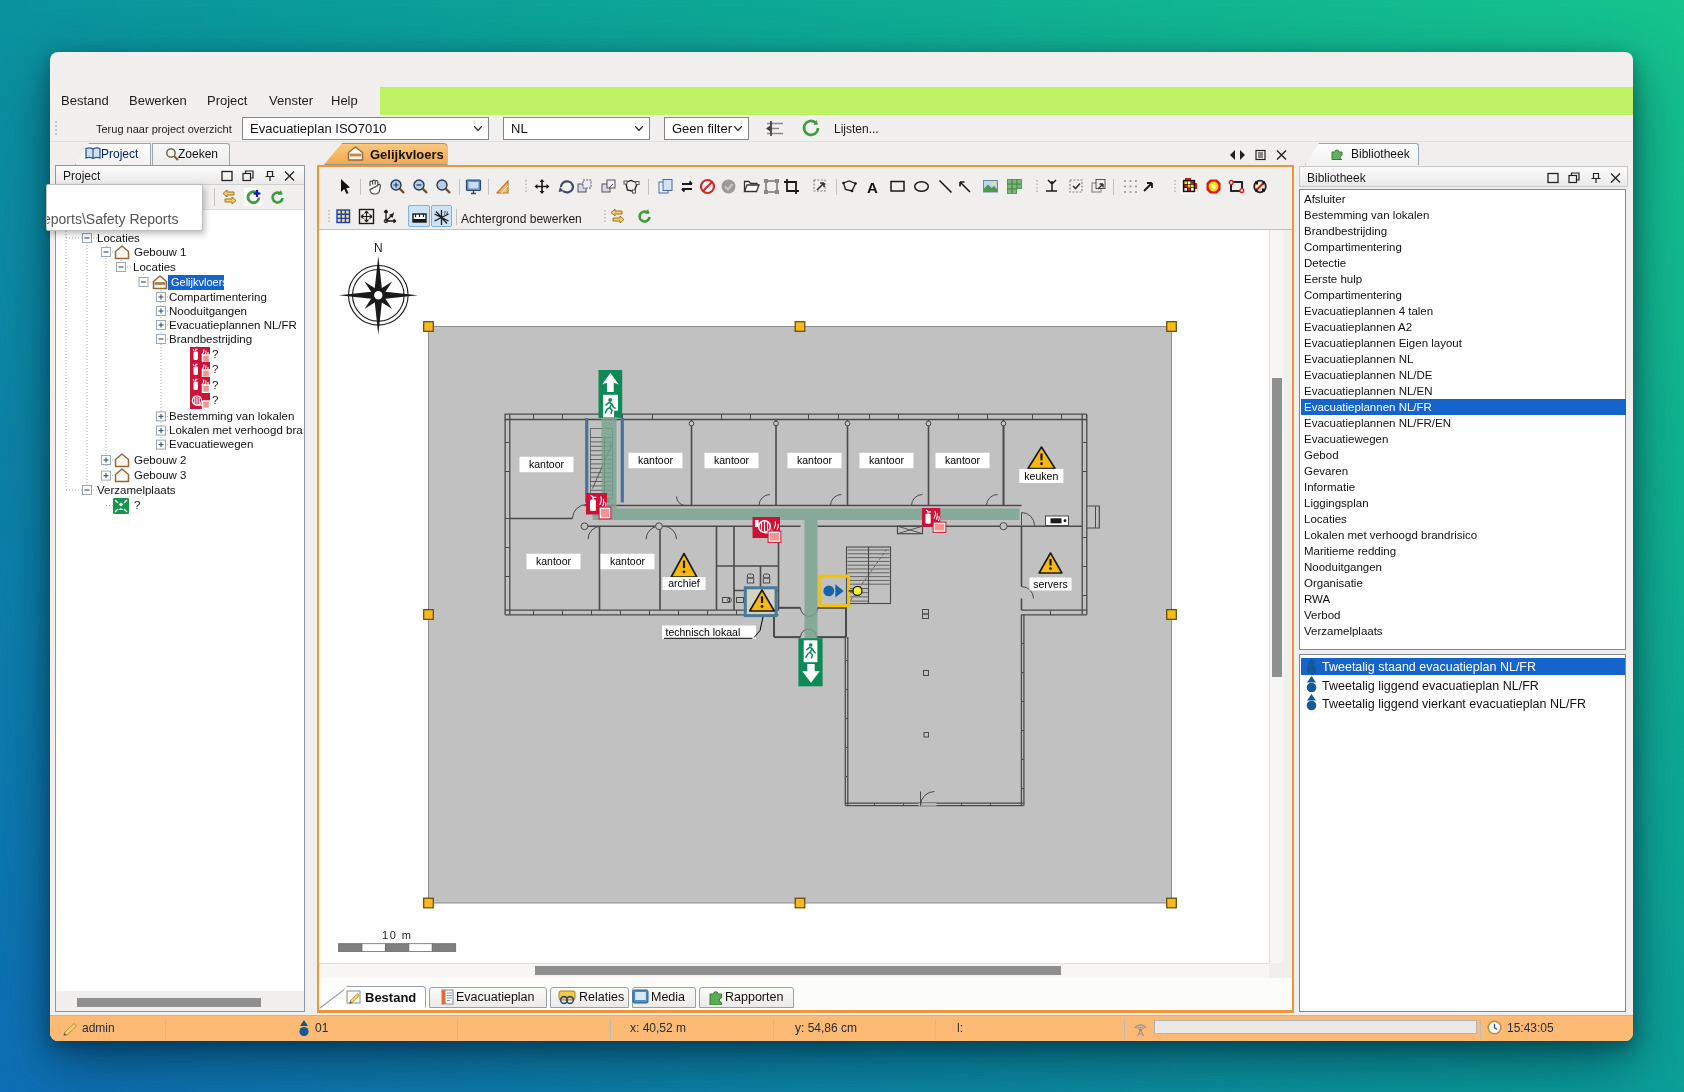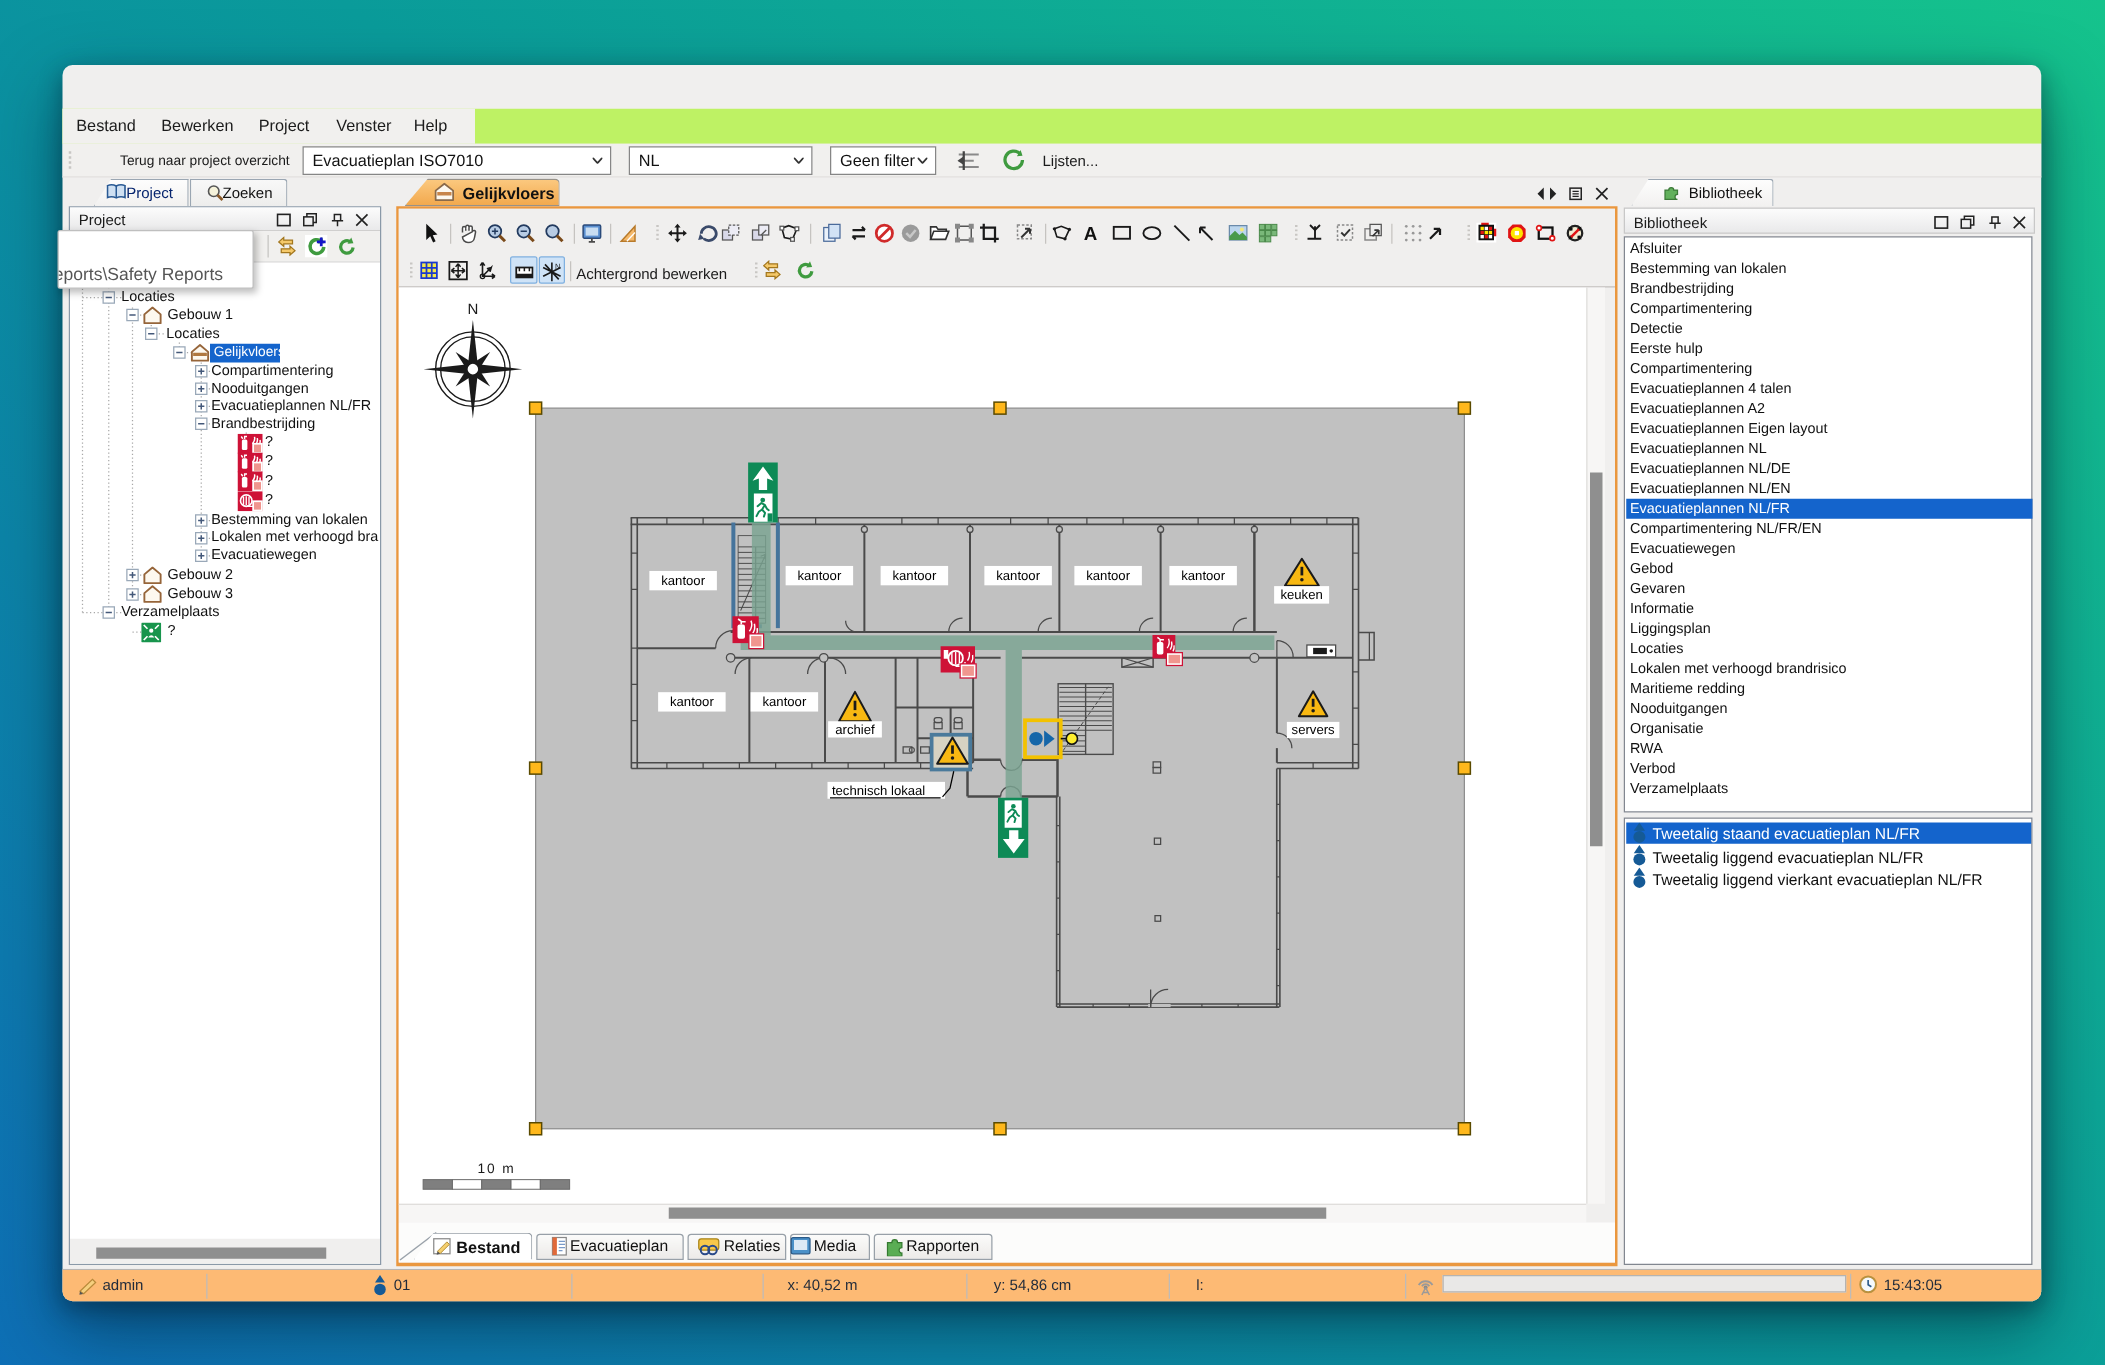--- a/index.html
+++ b/index.html
@@ -270,21 +270,21 @@
       <div class="abs" style="left:4px;top:82.5px;font-size:11.5px;color:#111;white-space:nowrap">Eerste hulp</div>
       <div class="abs" style="left:4px;top:98.5px;font-size:11.5px;color:#111;white-space:nowrap">Compartimentering</div>
       <div class="abs" style="left:4px;top:114.5px;font-size:11.5px;color:#111;white-space:nowrap">Evacuatieplannen 4 talen</div>
       <div class="abs" style="left:4px;top:130.5px;font-size:11.5px;color:#111;white-space:nowrap">Evacuatieplannen A2</div>
       <div class="abs" style="left:4px;top:146.5px;font-size:11.5px;color:#111;white-space:nowrap">Evacuatieplannen Eigen layout</div>
       <div class="abs" style="left:4px;top:162.5px;font-size:11.5px;color:#111;white-space:nowrap">Evacuatieplannen NL</div>
       <div class="abs" style="left:4px;top:178.5px;font-size:11.5px;color:#111;white-space:nowrap">Evacuatieplannen NL/DE</div>
       <div class="abs" style="left:4px;top:194.5px;font-size:11.5px;color:#111;white-space:nowrap">Evacuatieplannen NL/EN</div>
       <div class="abs" style="left:1px;top:209.0px;width:325px;height:16px;background:#1464cc"></div>
       <div class="abs" style="left:4px;top:210.5px;font-size:11.5px;color:#fff;white-space:nowrap">Evacuatieplannen NL/FR</div>
-      <div class="abs" style="left:4px;top:226.5px;font-size:11.5px;color:#111;white-space:nowrap">Compartimentering NL/FR/EN</div>
+      <div class="abs" style="left:4px;top:226.5px;font-size:11.5px;color:#111;white-space:nowrap">Evacuatieplannen NL/FR/EN</div>
       <div class="abs" style="left:4px;top:242.5px;font-size:11.5px;color:#111;white-space:nowrap">Evacuatiewegen</div>
       <div class="abs" style="left:4px;top:258.5px;font-size:11.5px;color:#111;white-space:nowrap">Gebod</div>
       <div class="abs" style="left:4px;top:274.5px;font-size:11.5px;color:#111;white-space:nowrap">Gevaren</div>
       <div class="abs" style="left:4px;top:290.5px;font-size:11.5px;color:#111;white-space:nowrap">Informatie</div>
       <div class="abs" style="left:4px;top:306.5px;font-size:11.5px;color:#111;white-space:nowrap">Liggingsplan</div>
       <div class="abs" style="left:4px;top:322.5px;font-size:11.5px;color:#111;white-space:nowrap">Locaties</div>
       <div class="abs" style="left:4px;top:338.5px;font-size:11.5px;color:#111;white-space:nowrap">Lokalen met verhoogd brandrisico</div>
       <div class="abs" style="left:4px;top:354.5px;font-size:11.5px;color:#111;white-space:nowrap">Maritieme redding</div>
       <div class="abs" style="left:4px;top:370.5px;font-size:11.5px;color:#111;white-space:nowrap">Nooduitgangen</div>
       <div class="abs" style="left:4px;top:386.5px;font-size:11.5px;color:#111;white-space:nowrap">Organisatie</div>

